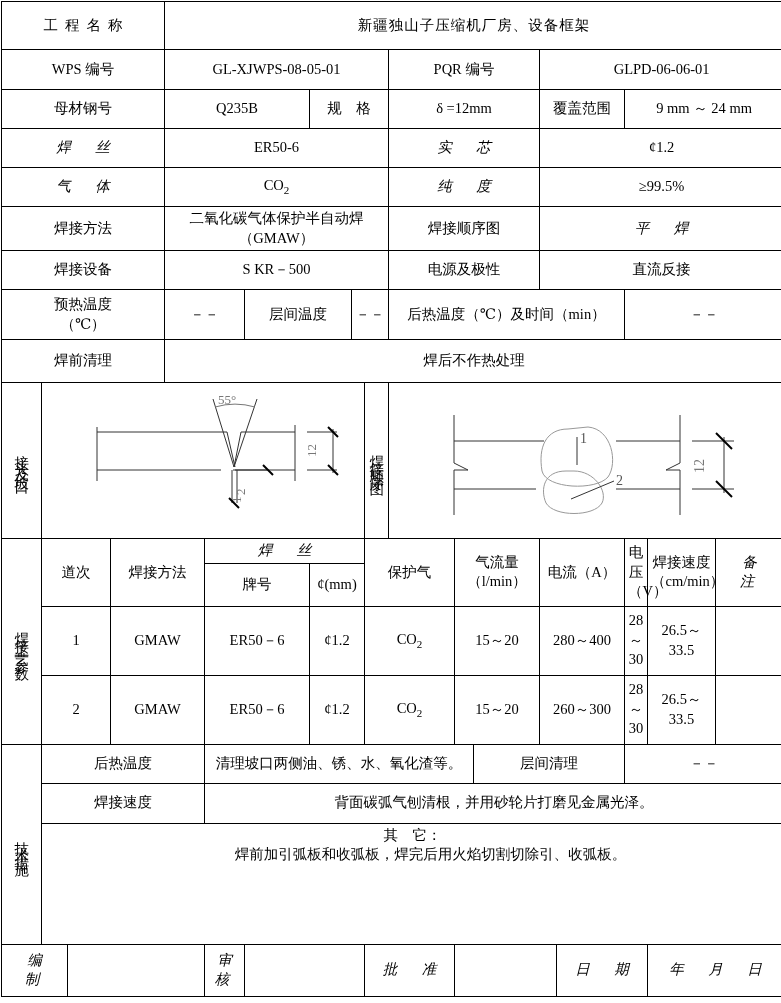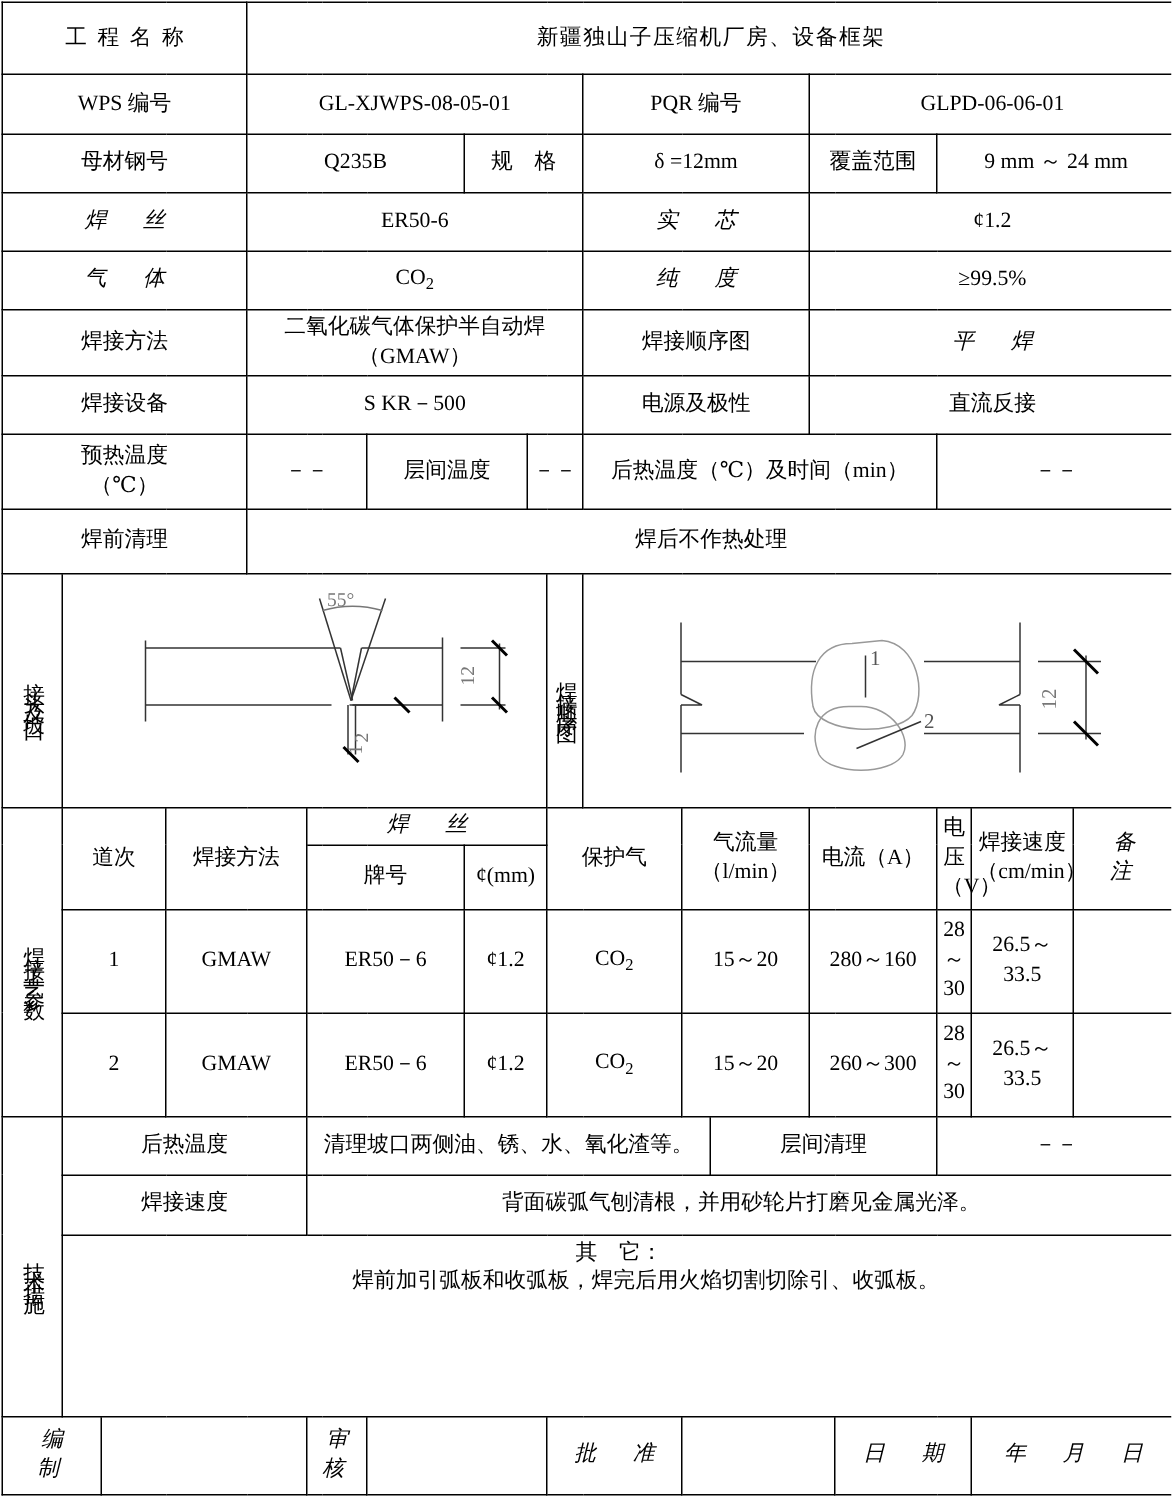--- a/index.html
+++ b/index.html
@@ -292,21 +292,21 @@
       <td colspan="2">¢(mm)</td>
     </tr>
 
     <tr>
       <td colspan="2" style="height:69px">1</td>
       <td colspan="2">GMAW</td>
       <td colspan="3">ER50－6</td>
       <td colspan="2">¢1.2</td>
       <td colspan="2"><span>CO</span><span class="small-sub">2</span></td>
       <td colspan="2">15～20</td>
-      <td colspan="2">280～160</td>
+      <td colspan="2">280～400</td>
       <td>28～30</td>
       <td>26.5～33.5</td>
       <td></td>
     </tr>
 
     <tr>
       <td colspan="2" style="height:69px">2</td>
       <td colspan="2">GMAW</td>
       <td colspan="3">ER50－6</td>
       <td colspan="2">¢1.2</td>

